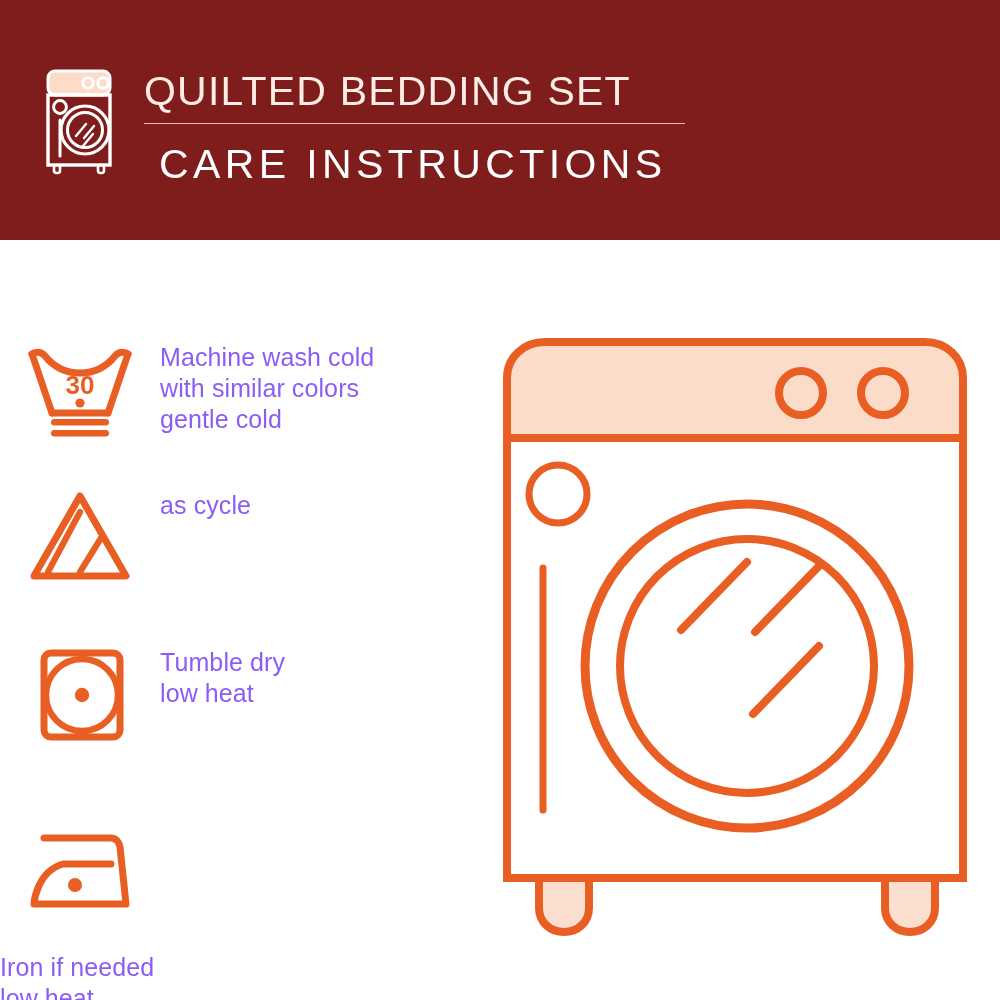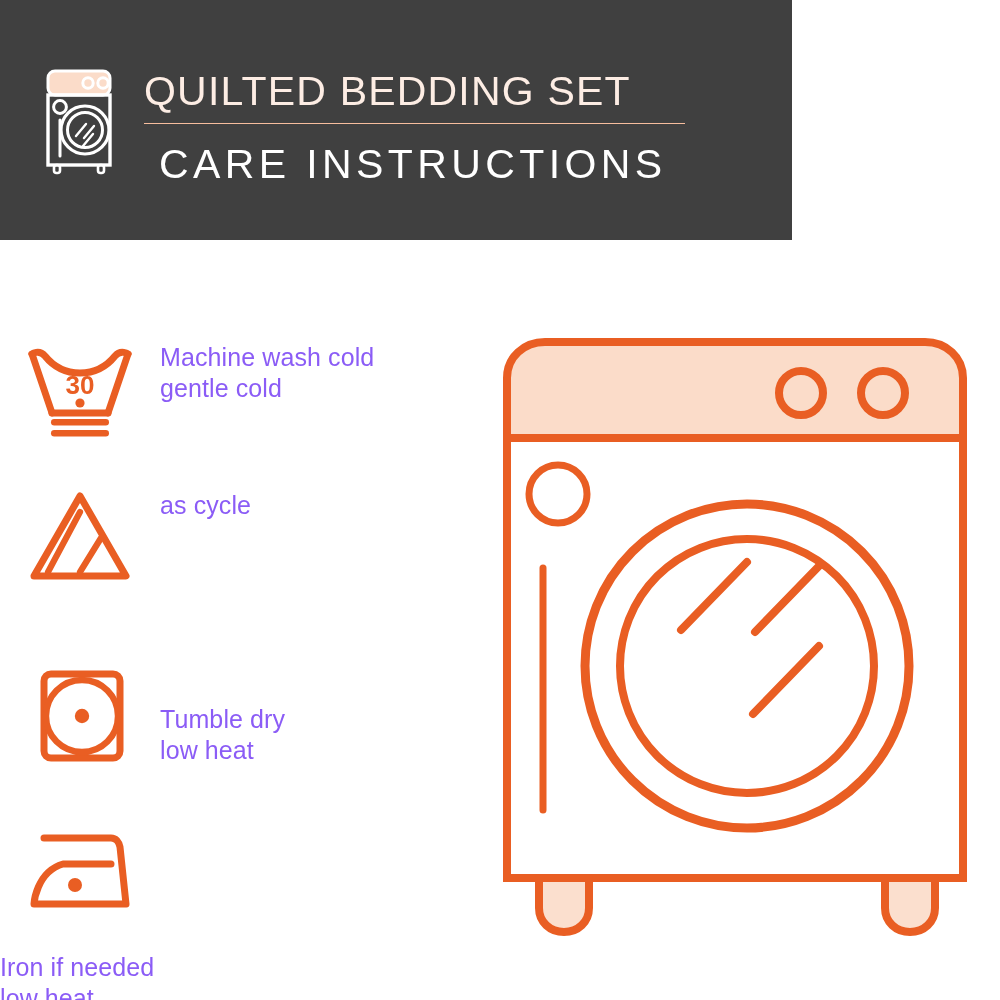--- a/index.html
+++ b/index.html
@@ -6,22 +6,22 @@
   body{
     width:1000px;height:1000px;
     background:#ffffff;
     font-family:"Liberation Sans", sans-serif;
     overflow:hidden;
   }
   #page{position:relative;width:1000px;height:1000px;background:#ffffff;}
 
   
   .header{
-    position:absolute;left:0;top:0;width:792px;height:240px;
-    background:#404040;
+    position:absolute;left:0;top:0;width:1000px;height:240px;
+    background:#7f1d1d;
   }
   .header-logo{
     position:absolute;left:44px;top:68px;width:78px;height:108px;
   }
   .header-text{
     position:absolute;left:144px;top:66px;width:560px;
   }
   .title-main{
     font-family:"Liberation Sans", sans-serif;
     font-size:41px;
@@ -61,21 +61,21 @@
     font-size:25px;
     font-weight:500;
     line-height:31px;
     letter-spacing:.1px;
     padding-top:2px;
   }
   .row-text .ln{display:block;white-space:nowrap;}
 
   #row-wash  {top:100px;}
   #row-bleach{top:248px;}
-  #row-dry   {top:426px;align-items:flex-end;}
+  #row-dry   {top:405px;}
   #row-iron  {top:550px;flex-direction:column;}
 
   .row-wash-sym   {height:104px;}
   .row-bleach-sym {height:96px;}
   .row-dry-sym    {height:100px;}
   .row-iron-sym   {height:92px;}
 
   
   .machine{
     position:absolute;left:495px;top:330px;width:480px;height:610px;
@@ -126,20 +126,21 @@
           <path d="M103 14 L83 73" fill="none" stroke="#E95E23" stroke-width="7" stroke-linecap="round"></path>
           <path d="M27 73 L83 73" fill="none" stroke="#E95E23" stroke-width="7" stroke-linecap="round"></path>
           <text x="55" y="54" text-anchor="middle" font-family="Liberation Sans, sans-serif" font-size="26" font-weight="700" fill="#E95E23">30</text>
           <circle cx="55" cy="63" r="4.6" fill="#E95E23"></circle>
           <rect x="26" y="79" width="58" height="6.5" rx="3.2" fill="#E95E23"></rect>
           <rect x="26" y="90" width="58" height="6.5" rx="3.2" fill="#E95E23"></rect>
         </svg>
       </div>
       <div class="row-text">
         <span class="ln">Machine wash cold</span>
+        <span class="ln">with similar colors</span>
         <span class="ln">gentle cold</span>
       </div>
     </div>
 
     <div class="row" id="row-bleach">
       <div class="row-sym row-bleach-sym">
         <svg viewBox="0 0 110 96" width="110" height="96" aria-hidden="true">
           <path d="M55 8 L101 88 L9 88 Z" fill="none" stroke="#E95E23" stroke-width="7" stroke-linejoin="round"></path>
           <line x1="55" y1="24" x2="23" y2="84" stroke="#E95E23" stroke-width="6.2" stroke-linecap="round"></line>
           <line x1="76" y1="50" x2="55" y2="84" stroke="#E95E23" stroke-width="6.2" stroke-linecap="round"></line>

